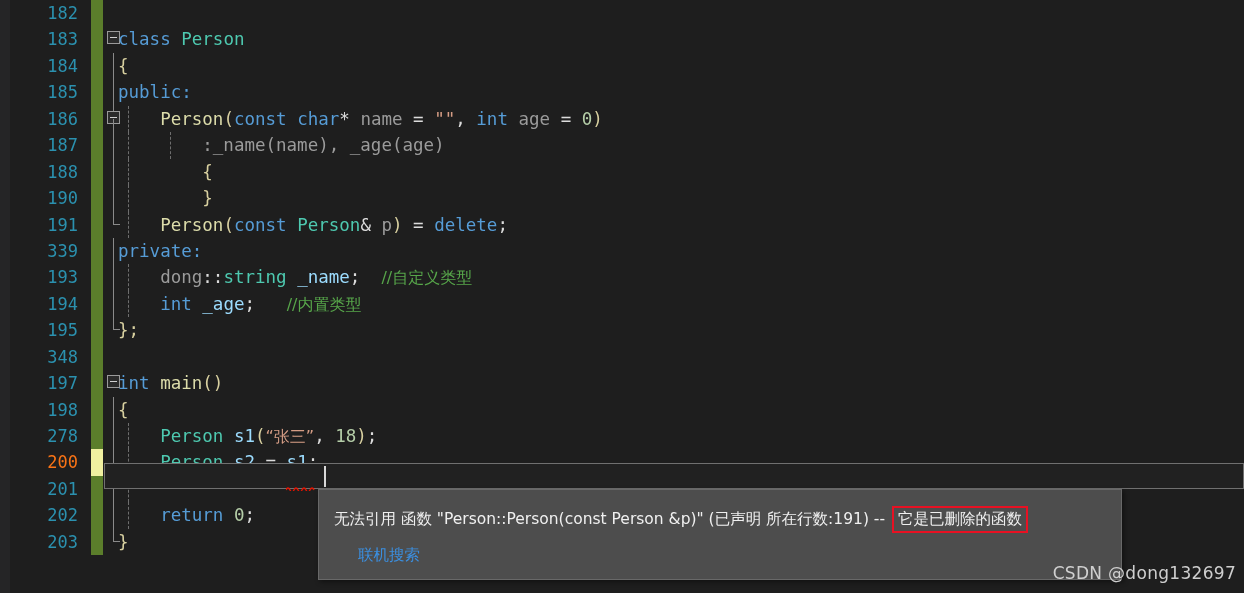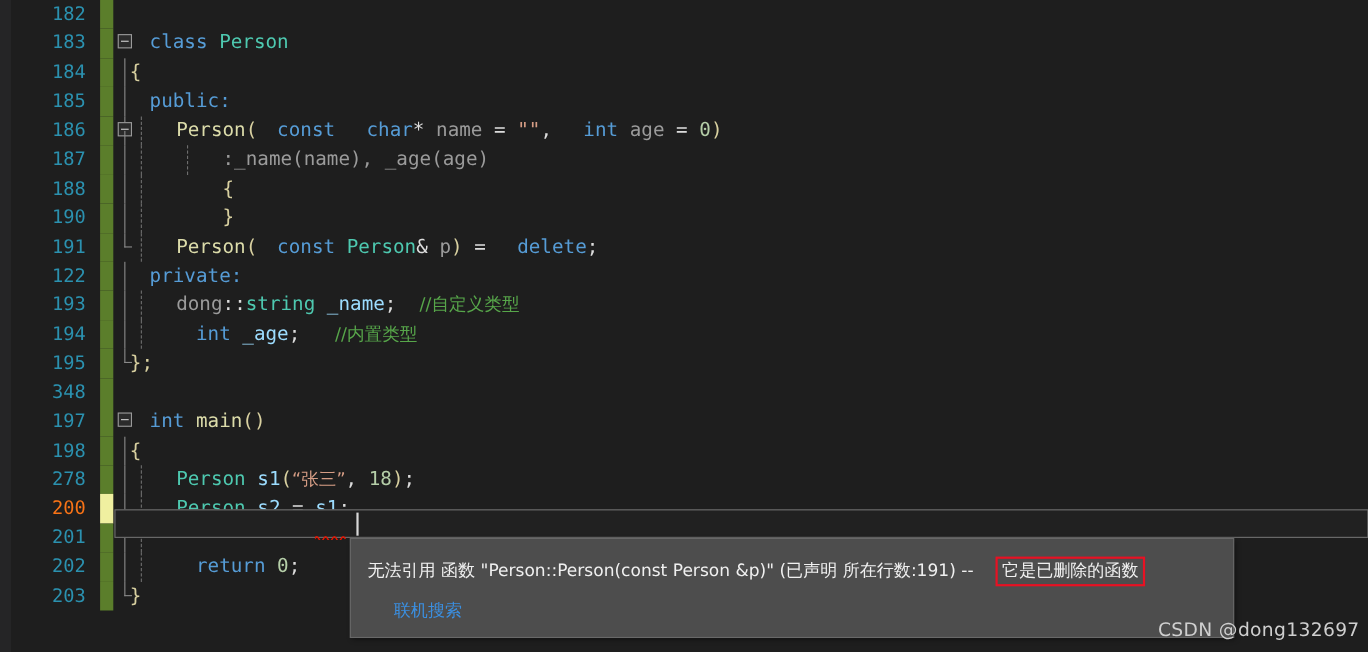--- a/index.html
+++ b/index.html
@@ -111,21 +111,21 @@
 
   
   .guide {
     position: absolute;
     top: 0;
     width: 0; height: 26.45px;
     border-left: 1px dashed #6e6e6e;
   }
 
   
-  .kw      { color: #569cd6; margin-left: 18px; }   
+  .kw      { color: #569cd6; }   
   .type    { color: #4ec9b0; }   
   .fn      { color: #dcdcaa; }   
   .id      { color: #9b9b9b; }   
   .var     { color: #9cdcfe; }   
   .str     { color: #d69d85; }   
   .num     { color: #b5cea8; }   
   .cmt     { color: #57a64a; }   
   .punct   { color: #dcdcdc; }
   .brace   { color: #d8d0a0; }
 
@@ -177,21 +177,21 @@
   .tt-msg {
     position: absolute;
     left: 15px; top: 19px;
     font-size: 15.5px;
     color: #f0f0f0;
     white-space: nowrap;
   }
   .tt-msg .tail {
     border: 2px solid #e81123;
     padding: 2px 4px 3px 4px;
-    margin-left: 15px;
+    margin-left: 2px;
     text-align: center;
   }
   .tt-link {
     position: absolute;
     left: 15px; top: 55px;
     font-size: 15.5px;
     color: #3b8fe0;
     cursor: pointer;
     margin-left: 24px;
   }
@@ -286,21 +286,21 @@
 
     <div class="row">
       <div class="lineno">191</div>
       <div class="changebar green"></div>
       <div class="foldcol"><div class="velbow"></div></div>
       <div class="guide" style="left:128px"></div>
       <div class="code">    <span class="fn">Person</span><span class="brace">(</span><span class="kw">const</span> <span class="type">Person</span><span class="punct">&amp;</span> <span class="id">p</span><span class="brace">)</span><span class="punct"> = </span><span class="kw">delete</span><span class="punct">;</span></div>
     </div>
 
     <div class="row">
-      <div class="lineno">122</div>
+      <div class="lineno">339</div>
       <div class="changebar green"></div>
       <div class="foldcol"><div class="vline"></div></div>
       <div class="code"><span class="kw">private:</span></div>
     </div>
 
     <div class="row">
       <div class="lineno">193</div>
       <div class="changebar green"></div>
       <div class="foldcol"><div class="vline"></div></div>
       <div class="guide" style="left:128px"></div>

